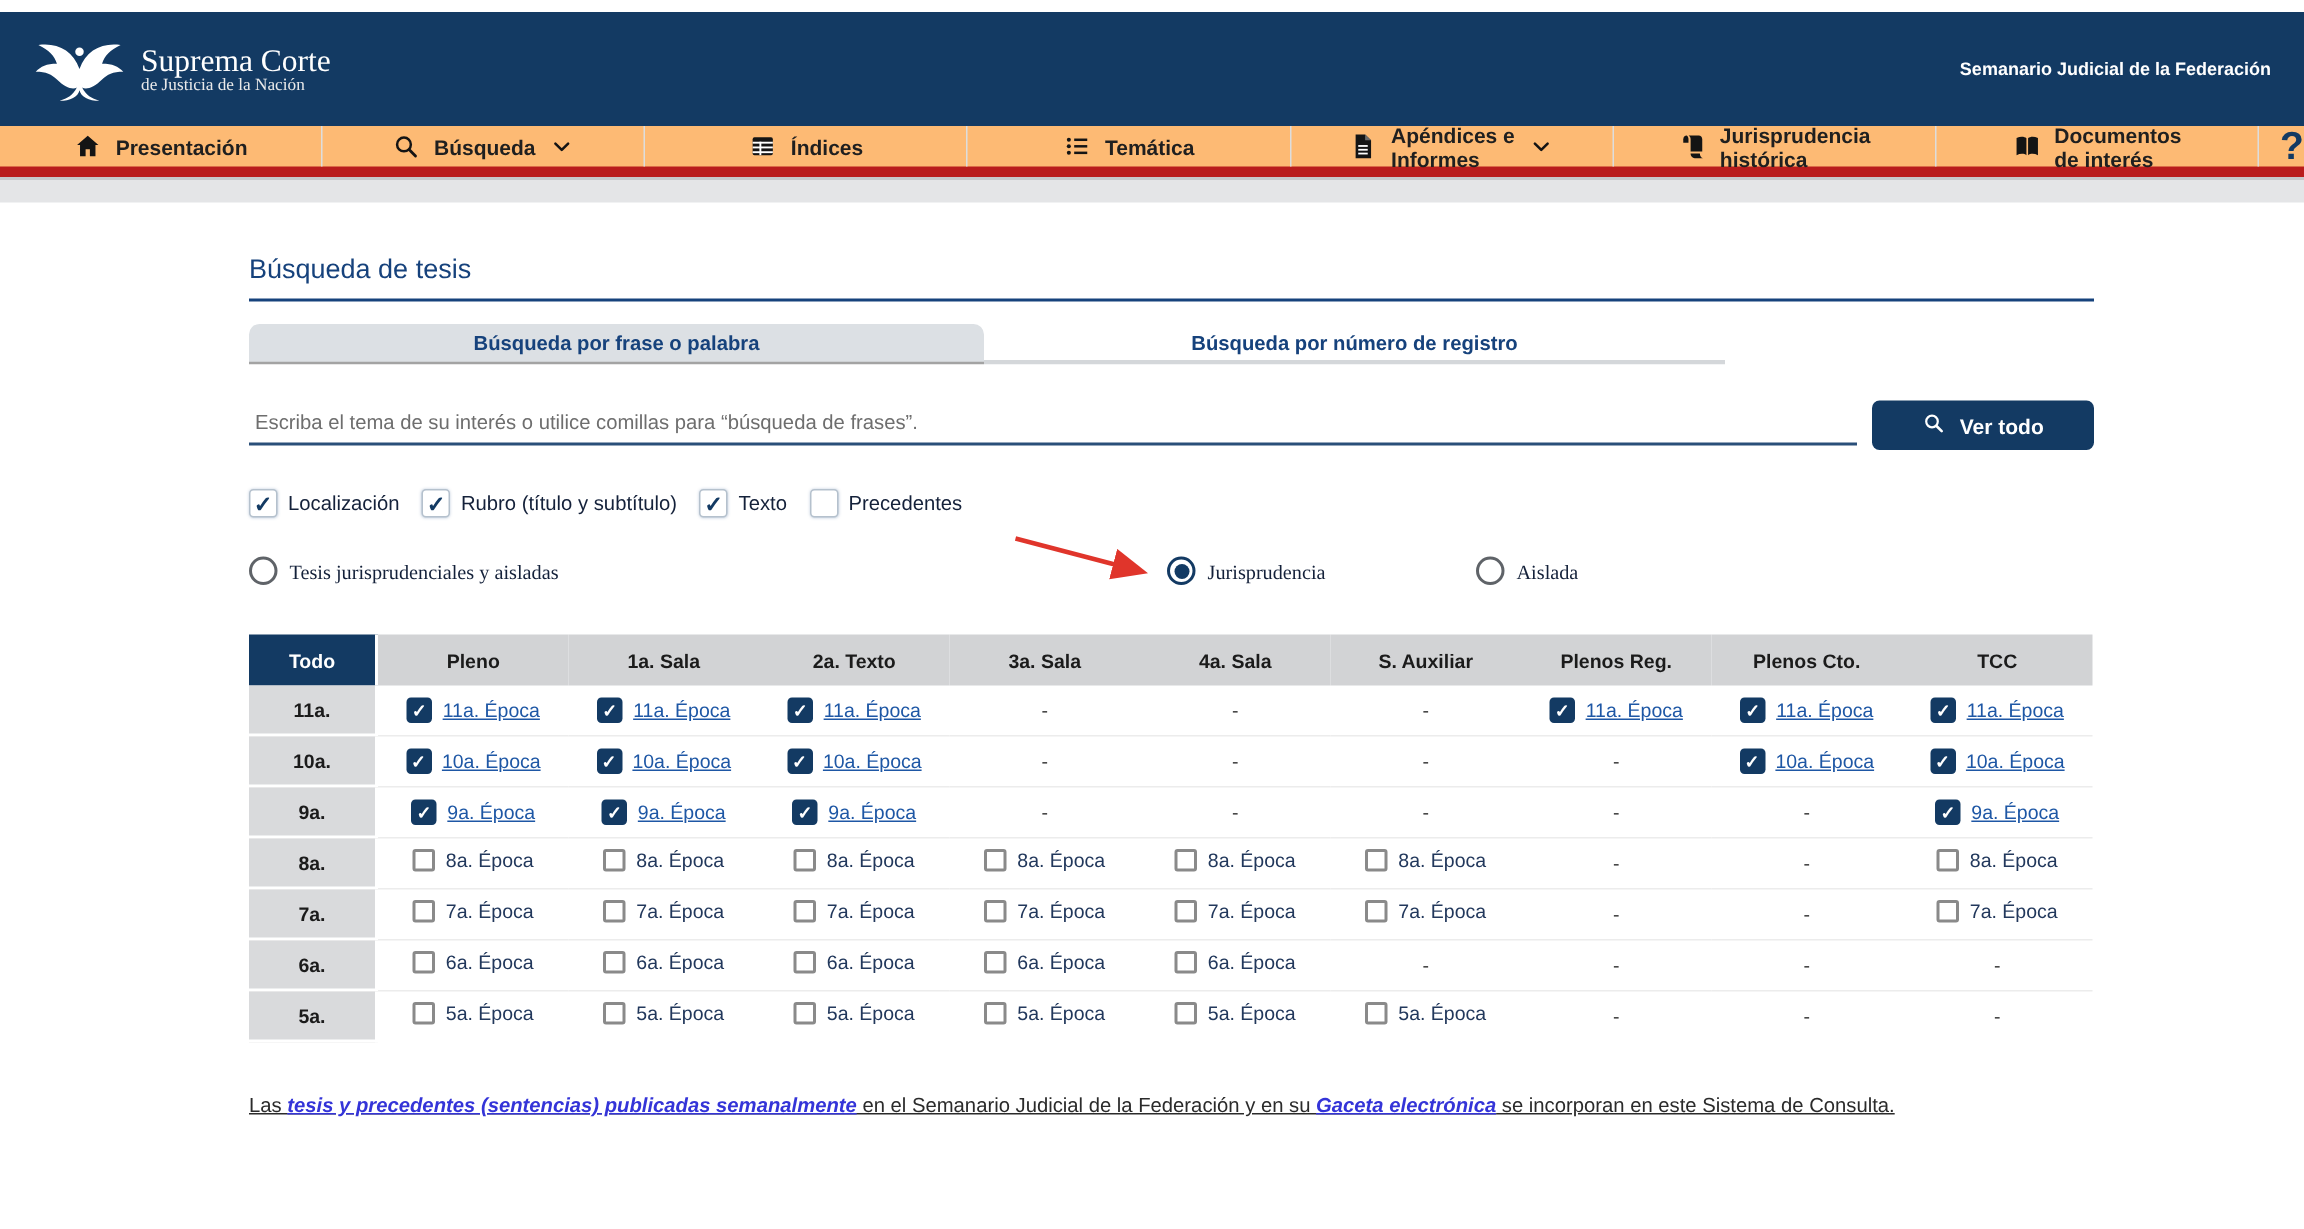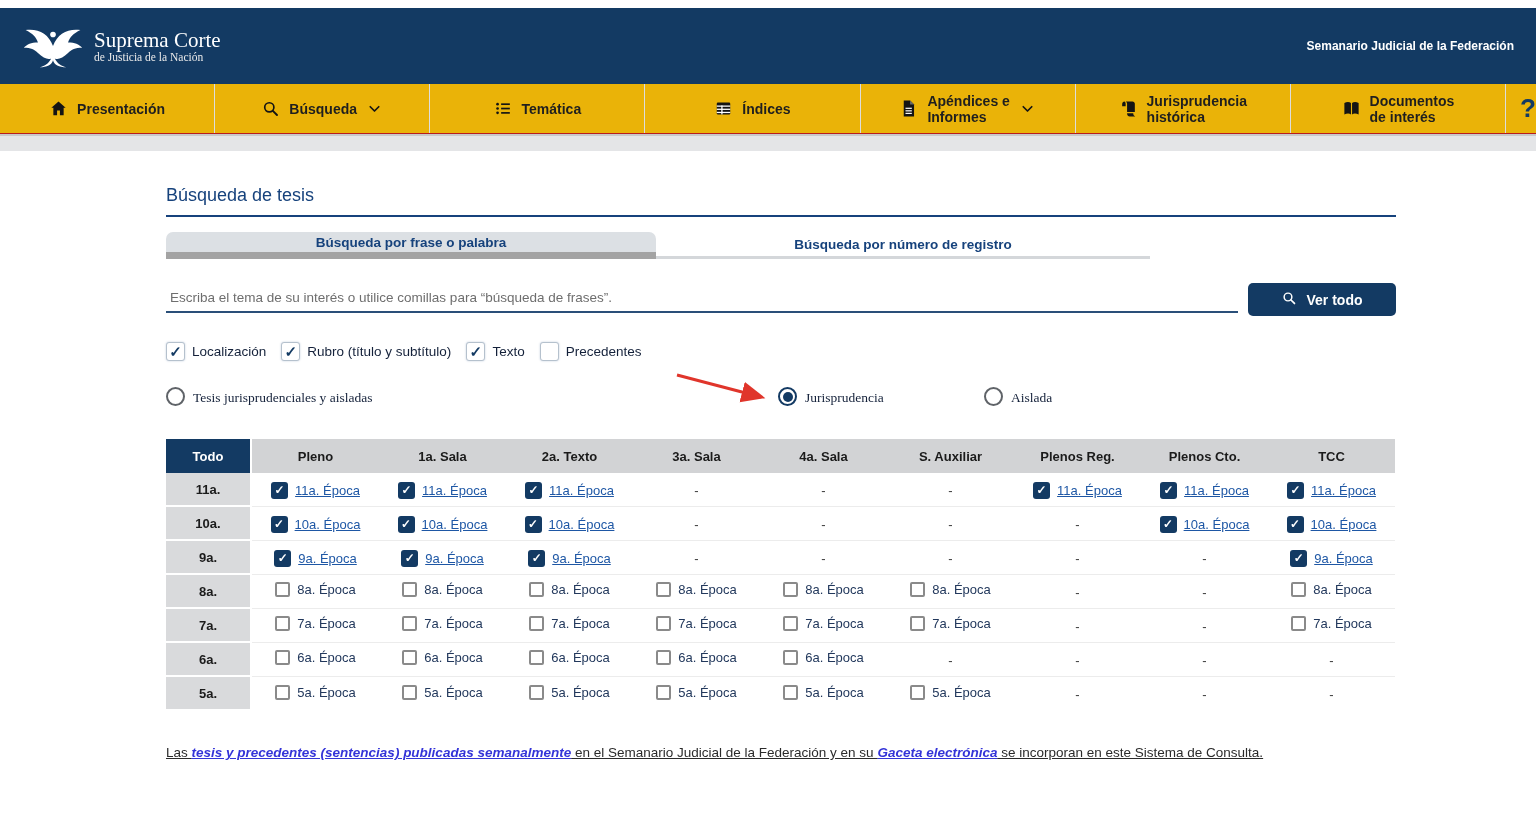--- a/index.html
+++ b/index.html
@@ -10,39 +10,39 @@
 
   
   .masthead { height: 76px; background: var(--navy,#133a63); display:flex; align-items:center; padding:0 22px; }
   .logo { display:flex; align-items:center; gap:10px; cursor:pointer; }
   .logo-eagle svg { display:block; }
   .logo-title { font-family:"Liberation Serif", serif; font-size:21px; color:#fff; line-height:22px; }
   .logo-sub { font-family:"Liberation Serif", serif; font-size:11.5px; color:#eaeaea; }
   .app-title { margin-left:auto; color:#fff; font-size:12px; font-weight:700; }
 
   
-  .mainnav { height:50px; background:#eab308; display:flex; border-bottom:1px solid #b91c1c; }
+  .mainnav { height:34px; background:#fdba74; display:flex; border-bottom:7px solid #b91c1c; }
   .nav-item { flex:1 1 0; display:flex; align-items:center; justify-content:center; gap:9px;
     border-right:1px solid #ddd; cursor:pointer; }
   .nav-label { font-size:14px; font-weight:600; color:#1f1f1f; white-space:pre-line; line-height:16px; }
   .nav-icon svg, .chev svg { display:block; }
   .help-cell { flex:0 0 30px; overflow:hidden; display:flex; align-items:center; cursor:pointer; }
   .help-q { font-size:26px; font-weight:700; color:var(--navy,#133a63); margin-left:14px; }
 
   .graystrip { height:17px; background:#e4e5e7; border-top:2px solid #c7c8ca; }
 
   
   .content { margin-left:166px; width:1230px; position:relative; }
   .page-title { margin-top:34px; font-size:18px; font-weight:500; color:#16427c; }
   .title-rule { margin-top:9px; height:2px; background:#16427c; }
 
   .tabs { margin-top:15px; display:flex; }
   .tab { height:27px; display:flex; align-items:center; justify-content:center;
     font-size:13.5px; font-weight:700; color:#16427c; cursor:pointer; border-radius:7px 7px 0 0; }
-  .tab.active { width:490px; background:var(--tab-active-gray,#dce0e4); border-bottom:7px solid #a3a3a3; }
+  .tab.active { width:490px; background:var(--tab-active-gray,#dce0e4); border-bottom:2px solid #a3a3a3; }
   .tab.inactive { width:494px; background:#fff; border-bottom:3px solid #d4d7da; }
 
   .search-row { margin-top:24px; display:flex; align-items:flex-start; }
   .search-input { width:1072px; height:30px; border:none; border-bottom:2px solid #2a4f79;
     font-size:13.5px; color:#333; outline:none; padding:0 4px; background:transparent;
     font-family:"Liberation Sans", sans-serif; }
   .search-input::placeholder { color:#6e6e6e; }
   .ver-todo { margin-left:10px; width:148px; height:33px; background:var(--navy,#133a63); color:#fff;
     border:none; border-radius:5px; font-size:14px; font-weight:600; display:flex; align-items:center;
     justify-content:center; gap:9px; cursor:pointer; font-family:"Liberation Sans", sans-serif; }
@@ -130,42 +130,42 @@
     <span class="nav-label">Búsqueda</span>
     <span class="chev">
         <svg width="17" height="17" viewBox="0 0 24 24">
           <polyline points="6,9.5 12,15.5 18,9.5" fill="none" stroke="#141414" stroke-width="2.4" stroke-linecap="round" stroke-linejoin="round"></polyline>
         </svg>
       </span>
   </div>
     <div class="nav-item">
     <span class="nav-icon">
         <svg width="19" height="19" viewBox="0 0 24 24">
+          <rect x="3.5" y="4.5" width="17" height="15" rx="1.5" fill="#141414"></rect>
+          <rect x="3.5" y="8.2" width="17" height="1.6" fill="#fff"></rect>
+          <rect x="3.5" y="12.2" width="17" height="1.6" fill="#fff"></rect>
+          <rect x="3.5" y="16.2" width="17" height="1.6" fill="#fff"></rect>
+          <rect x="9.2" y="8.2" width="1.6" height="11.3" fill="#fff"></rect>
+        </svg>
+      </span>
+    <span class="nav-label">Índices</span>
+
+  </div>
+    <div class="nav-item">
+    <span class="nav-icon">
+        <svg width="19" height="19" viewBox="0 0 24 24">
           <circle cx="4.5" cy="6.5" r="1.7" fill="#141414"></circle>
           <circle cx="4.5" cy="12" r="1.7" fill="#141414"></circle>
           <circle cx="4.5" cy="17.5" r="1.7" fill="#141414"></circle>
           <rect x="9" y="5.5" width="11" height="2.1" fill="#141414"></rect>
           <rect x="9" y="11" width="11" height="2.1" fill="#141414"></rect>
           <rect x="9" y="16.5" width="11" height="2.1" fill="#141414"></rect>
         </svg>
       </span>
     <span class="nav-label">Temática</span>
-
-  </div>
-    <div class="nav-item">
-    <span class="nav-icon">
-        <svg width="19" height="19" viewBox="0 0 24 24">
-          <rect x="3.5" y="4.5" width="17" height="15" rx="1.5" fill="#141414"></rect>
-          <rect x="3.5" y="8.2" width="17" height="1.6" fill="#fff"></rect>
-          <rect x="3.5" y="12.2" width="17" height="1.6" fill="#fff"></rect>
-          <rect x="3.5" y="16.2" width="17" height="1.6" fill="#fff"></rect>
-          <rect x="9.2" y="8.2" width="1.6" height="11.3" fill="#fff"></rect>
-        </svg>
-      </span>
-    <span class="nav-label">Índices</span>
 
   </div>
     <div class="nav-item">
     <span class="nav-icon">
         <svg width="19" height="19" viewBox="0 0 24 24">
           <path d="M6 2 H14 L19 7 V22 H6 Z" fill="#141414"></path>
           <path d="M14 2 L19 7 H14 Z" fill="#6b6b6b"></path>
           <rect x="8.2" y="11" width="8" height="1.5" fill="#fff"></rect>
           <rect x="8.2" y="14.2" width="8" height="1.5" fill="#fff"></rect>
           <rect x="8.2" y="17.4" width="8" height="1.5" fill="#fff"></rect>

